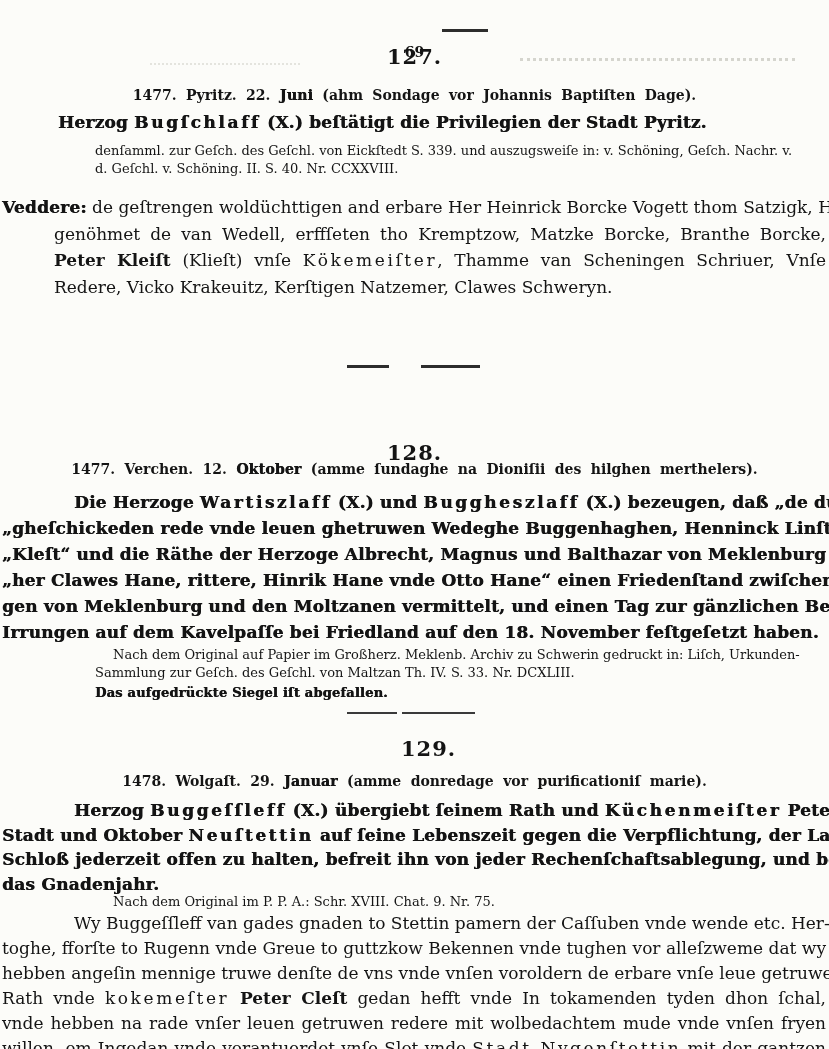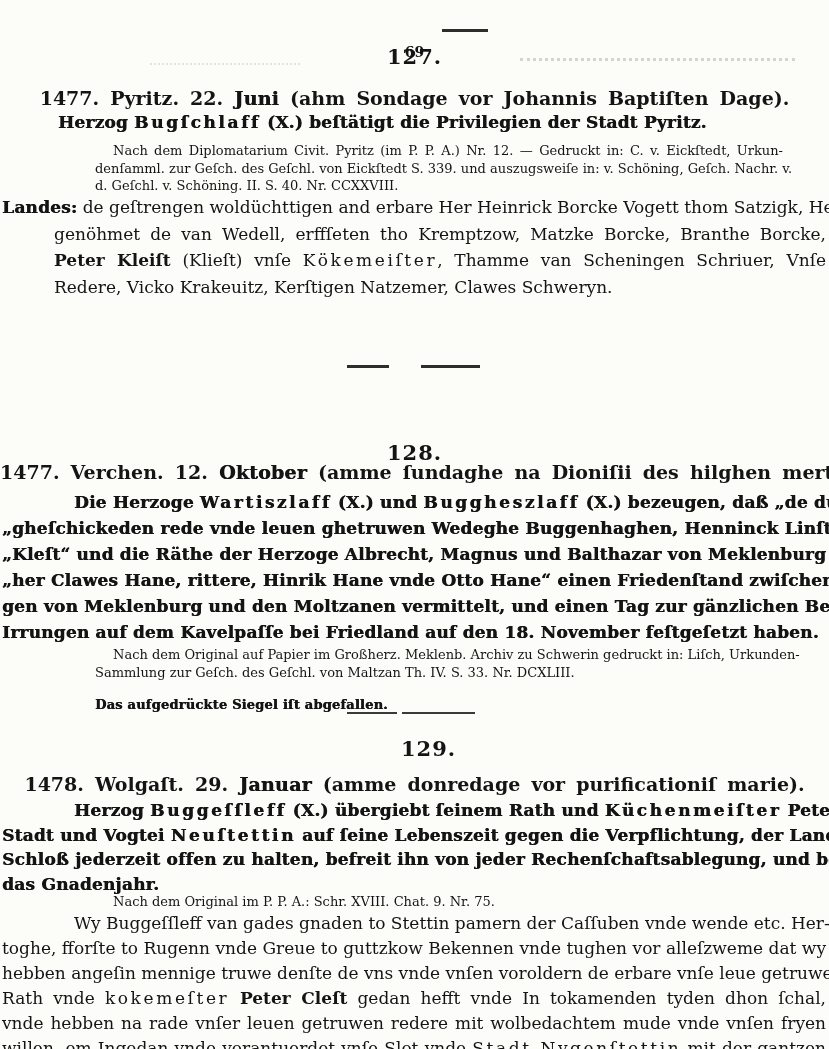--- a/index.html
+++ b/index.html
@@ -6,21 +6,21 @@
   #page{
     position:relative;width:829px;height:1049px;overflow:hidden;
     background:#fcfcf9;color:#141414;
     font-family:"DejaVu Serif","Liberation Serif",serif;
   }
   .abs{position:absolute;}
   .ctr{left:0;right:0;text-align:center;}
   .main{font-size:17px;}
   .small{font-size:13px;line-height:17.5px;}
   .heading{font-size:21px;font-weight:bold;letter-spacing:1px;}
-  .dateline{font-size:19px;font-weight:bold;word-spacing:4.5px;white-space:nowrap;}
+  .dateline{font-size:14px;font-weight:bold;word-spacing:4.5px;white-space:nowrap;}
   .frak{font-weight:bold;text-shadow:0.5px 0 0 currentColor;letter-spacing:0.2px;}
   .sperr{letter-spacing:2.6px;}
   .b{font-weight:bold;}
   .jline{text-align:justify;text-align-last:justify;-moz-text-align-last:justify;white-space:nowrap;}
   .lline{text-align-last:left;-moz-text-align-last:left;}
   .zcont{padding-left:52px;}
   .ind{padding-left:72px;}
   .rule{position:absolute;height:3px;background:#2d2d2d;}
   .rulethin{position:absolute;height:2px;background:#3a3a3a;}
   .smudge{position:absolute;border-top:3px dotted #c8c8c0;opacity:.75;}
@@ -40,28 +40,27 @@
 
   <div class="abs ctr dateline" style="top:87px;">
     <span>1477. Pyritz. 22. </span><span class="frak">Juni</span><span> (ahm Sondage vor Johannis Baptiſten Dage).</span>
   </div>
 
   <div class="abs main frak" style="left:58px;top:112px;white-space:nowrap;">
     <span>Herzog </span><span class="sperr">Bugſchlaff</span><span> (X.) beſtätigt die Privilegien der Stadt Pyritz.</span>
   </div>
 
   <div class="abs small" style="left:95px;top:142px;width:688px;">
-    <div class="jline" style="text-indent:18px;">Nach dem Diplomatarium Civit. Pyritz (im P. P. A.) Nr. 12. — Gedruckt in: C. v. Eickſtedt, Urkun-</div>
     <div class="jline">denſamml. zur Geſch. des Geſchl. von Eickſtedt S. 339. und auszugsweiſe in: v. Schöning, Geſch. Nachr. v.</div>
     <div class="jline lline">d. Geſchl. v. Schöning. II. S. 40. Nr. CCXXVIII.</div>
   </div>
 
   <div class="abs main" style="left:2px;top:194px;width:824px;line-height:26.5px;">
     <div class="jline">
-      <span class="frak">Landes:</span><span> de geſtrengen woldüchttigen and erbare Her Heinrick Borcke Vogett thom Satzigk, Her</span>
+      <span class="frak">Veddere:</span><span> de geſtrengen woldüchttigen and erbare Her Heinrick Borcke Vogett thom Satzigk, Her</span>
     </div>
     <div class="jline zcont">genöhmet de van Wedell, erffſeten tho Kremptzow, Matzke Borcke, Branthe Borcke,</div>
     <div class="jline zcont">
       <span class="b">Peter Kleiſt</span><span> (Klieſt) vnſe </span><span class="sperr">Kökemeiſter</span><span>, Thamme van Scheningen Schriuer, Vnſe</span>
     </div>
     <div class="jline lline zcont">Redere, Vicko Krakeuitz, Kerſtigen Natzemer, Clawes Schweryn.</div>
   </div>
 
   <div class="rule" style="left:347px;top:365px;width:42px;"></div>
   <div class="rule" style="left:421px;top:365px;width:59px;"></div>
@@ -85,37 +84,37 @@
     <div class="jline">„her Clawes Hane, rittere, Hinrik Hane vnde Otto Hane“ einen Friedenſtand zwiſchen den Herzo-</div>
     <div class="jline">gen von Meklenburg und den Moltzanen vermittelt, und einen Tag zur gänzlichen Beilegung aller</div>
     <div class="jline lline">Irrungen auf dem Kavelpaſſe bei Friedland auf den 18. November feſtgeſetzt haben.</div>
   </div>
 
   <div class="abs small" style="left:95px;top:646px;width:688px;">
     <div class="jline" style="text-indent:18px;">Nach dem Original auf Papier im Großherz. Meklenb. Archiv zu Schwerin gedruckt in: Liſch, Urkunden-</div>
     <div class="jline lline">Sammlung zur Geſch. des Geſchl. von Maltzan Th. IV. S. 33. Nr. DCXLIII.</div>
   </div>
 
-  <div class="abs small frak" style="left:95px;top:684px;margin-top:12px;">Das aufgedrückte Siegel iſt abgefallen.</div>
+  <div class="abs small frak" style="left:95px;top:684px;">Das aufgedrückte Siegel iſt abgefallen.</div>
 
   <div class="rulethin" style="left:347px;top:712px;width:50px;"></div>
   <div class="rulethin" style="left:402px;top:712px;width:73px;"></div>
 
   <div class="abs ctr heading" style="top:736px;margin-left:28px;">129.</div>
 
   <div class="abs ctr dateline" style="top:773px;">
     <span>1478. Wolgaſt. 29. </span><span class="frak">Januar</span><span> (amme donredage vor purificationiſ marie).</span>
   </div>
 
   <div class="abs main frak" style="left:2px;top:798px;width:824px;line-height:24.5px;">
     <div class="jline ind">
       <span>Herzog </span><span class="sperr">Buggeſſleff</span><span> (X.) übergiebt ſeinem Rath und </span><span class="sperr">Küchenmeiſter</span><span class="b"> Peter Cleſt</span>
     </div>
     <div class="jline">
-      <span>Stadt und Vogtei </span><span class="sperr">Neuſtettin</span><span> auf ſeine Lebenszeit gegen die Verpflichtung, der Landesherrſchaft das</span>
+      <span>Stadt und Oktober </span><span class="sperr">Neuſtettin</span><span> auf ſeine Lebenszeit gegen die Verpflichtung, der Landesherrſchaft das</span>
     </div>
     <div class="jline">Schloß jederzeit offen zu halten, befreit ihn von jeder Rechenſchaftsablegung, und bewilligt ſeinen Erben</div>
     <div class="jline lline">das Gnadenjahr.</div>
   </div>
 
   <div class="abs small" style="left:95px;top:893px;text-indent:18px;">Nach dem Original im P. P. A.: Schr. XVIII. Chat. 9. Nr. 75.</div>
 
   <div class="abs main" style="left:2px;top:911px;width:824px;line-height:25px;">
     <div class="jline ind">Wy Buggeſſleff van gades gnaden to Stettin pamern der Caſſuben vnde wende etc. Her-</div>
     <div class="jline">toghe, fforſte to Rugenn vnde Greue to guttzkow Bekennen vnde tughen vor alleſzweme dat wy</div>

